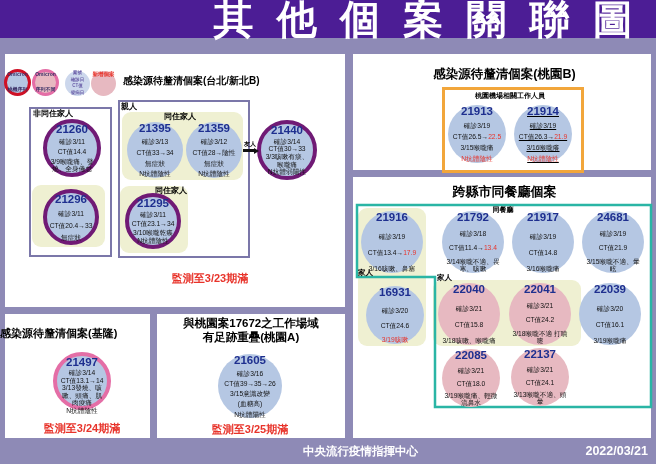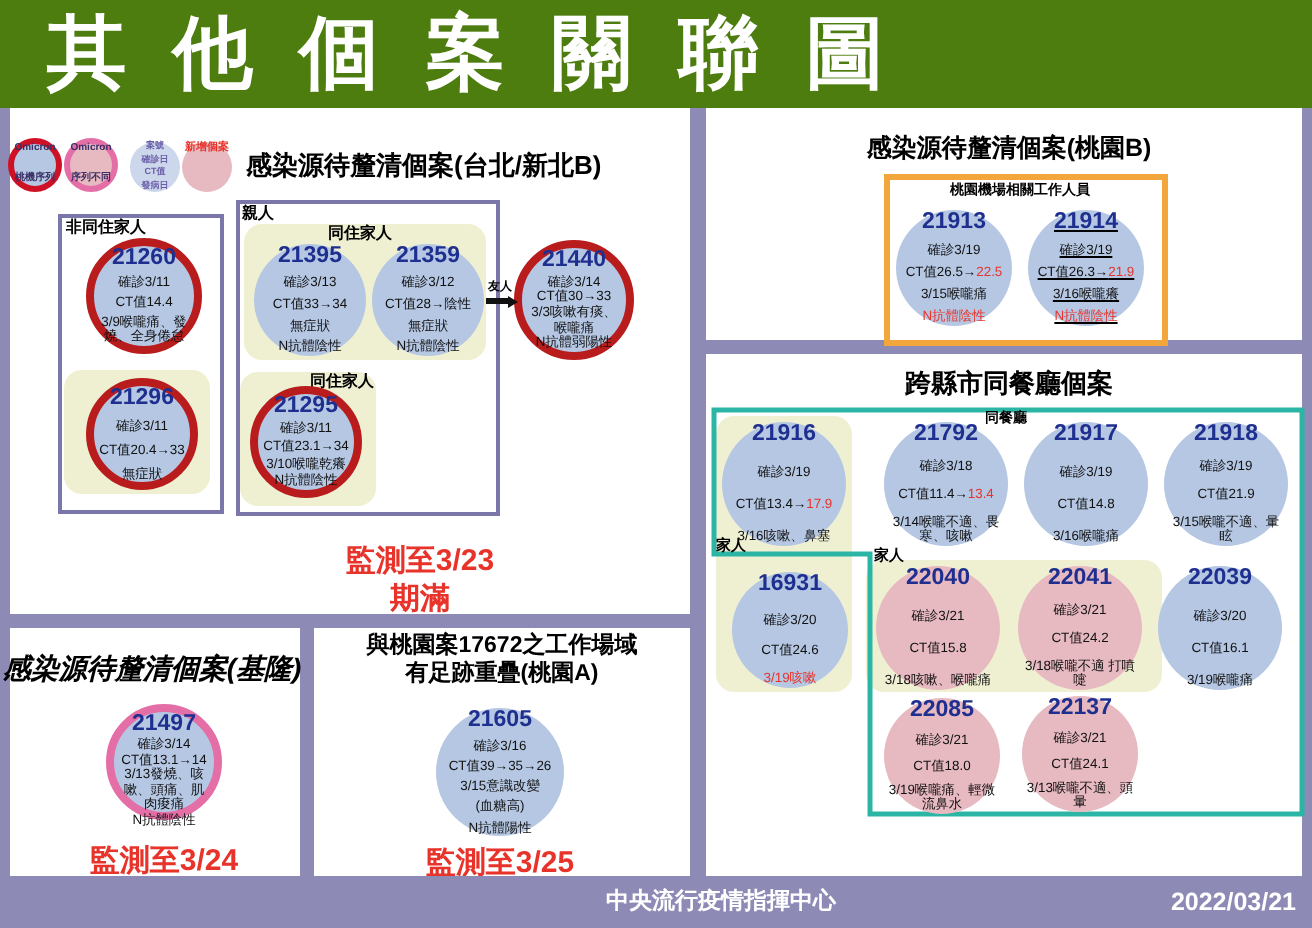--- a/index.html
+++ b/index.html
@@ -1,37 +1,37 @@
 <!DOCTYPE html>
 <html><head>
 <meta charset="utf-8">
 <style>
   html,body{margin:0;padding:0;}
   body{font-family:"Liberation Sans",sans-serif;}
   #root{position:relative;width:656px;height:464px;background:#8e8ab6;overflow:hidden;}
   .white-bg{position:absolute;left:5px;top:54px;width:646px;height:384px;background:#ffffff;}
-  .titlebar{position:absolute;left:0;top:0;width:656px;height:54px;background:#4d7c0f;
-    display:flex;align-items:center;justify-content:flex-start;}
+  .titlebar{position:absolute;left:0;top:0;width:656px;height:38px;background:#4c1d95;
+    display:flex;align-items:center;justify-content:flex-end;}
   .titlebar .t{color:#ffffff;font-size:40px;font-weight:bold;letter-spacing:0.58em;text-indent:0.58em;line-height:1;}
   .footerbar{position:absolute;left:0;top:438px;width:656px;height:26px;background:#8e8ab6;}
   .footerbar .org{position:absolute;left:303px;top:0;line-height:26px;color:#fff;font-weight:bold;font-size:11.5px;}
   .footerbar .date{position:absolute;right:8px;top:0;line-height:26px;color:#fff;font-weight:bold;font-size:12.5px;}
   .divider{position:absolute;background:#8e8ab6;}
   .yellow{position:absolute;background:#eff0d2;border-radius:9px;}
   .pbox{position:absolute;border:2px solid #7b77a9;}
   .obox{position:absolute;border:3px solid #f2a63b;}
   .sec-title{position:absolute;font-weight:bold;color:#000;}
   .grp{position:absolute;font-weight:bold;color:#000;font-size:8px;line-height:1;}
-  .monitor{position:absolute;color:#e8332a;font-weight:bold;font-size:15px;text-align:center;}
+  .monitor{position:absolute;color:#e8332a;font-weight:bold;font-size:11px;text-align:center;}
   .cc{position:absolute;border-radius:50%;display:flex;flex-direction:column;align-items:center;
       justify-content:space-between;text-align:center;line-height:1.12;box-sizing:border-box;}
   .f-blue{background:#b5c7e3;}
   .f-pink{background:#e7b9c1;}
   .f-lblue{background:#ccd7ec;}
-  .b-red{border:4px solid #b91c1c;}
+  .b-red{border:4px solid #701a75;}
   .b-pink{border:4px solid #e46ea6;}
   .b-red-thin{border:3px solid #cf1126;}
   .b-pink-thin{border:3px solid #e46ea6;}
   .num{font-size:11.5px;font-weight:bold;color:#1e2f8f;line-height:1.15;}
   .ln{font-size:6.7px;color:#111;width:92%;}
   .rd{color:#e8332a;}
   .lgl{font-size:5px;font-weight:bold;color:#3a2f66;line-height:1.15;}
   .lgl2{font-size:4.5px;font-weight:bold;color:#6a5ea8;line-height:1.1;}
   .lgl3{font-size:5.5px;font-weight:bold;color:#e8332a;line-height:1.1;}
   .arrow-line{position:absolute;background:#111;}
@@ -67,21 +67,21 @@
   <div class="cc f-lblue" style="left:65px;top:71px;width:25px;height:25px;">
     <div class="lgl2">案號</div>
     <div class="lgl2">確診日</div>
     <div class="lgl2">CT值</div>
     <div class="lgl2">發病日</div>
   </div>
   <div class="cc f-pink" style="left:91px;top:71px;width:25px;height:25px;">
     <div class="lgl3">新增個案</div>
   </div>
 
-  <div class="sec-title" style="left:123px;top:74px;font-size:13px;">感染源待釐清個案(台北/新北B)</div>
+  <div class="sec-title" style="left:123px;top:74px;font-size:10px;">感染源待釐清個案(台北/新北B)</div>
 
   <div class="yellow" style="left:32px;top:185px;width:73px;height:62px;"></div>
   <div class="yellow" style="left:122px;top:112px;width:121px;height:68px;"></div>
   <div class="yellow" style="left:120px;top:186px;width:68px;height:67px;"></div>
 
   <div class="pbox" style="left:29px;top:107px;width:79px;height:146px;"></div>
   <div class="pbox" style="left:118px;top:100px;width:128px;height:154px;"></div>
 
   <div class="grp" style="left:33px;top:110px;">非同住家人</div>
   <div class="grp" style="left:121px;top:103px;">親人</div>
@@ -178,21 +178,21 @@
     <div class="ln"><span>CT值11.4→</span><span class="rd">13.4</span></div>
     <div class="ln">3/14喉嚨不適、畏寒、咳嗽</div>
   </div>
   <div class="cc f-blue" style="left:512px;top:211px;width:62px;height:62px;">
     <div class="num">21917</div>
     <div class="ln">確診3/19</div>
     <div class="ln">CT值14.8</div>
     <div class="ln">3/16喉嚨痛</div>
   </div>
   <div class="cc f-blue" style="left:582px;top:211px;width:62px;height:62px;">
-    <div class="num">21918</div>
+    <div class="num">24681</div>
     <div class="ln">確診3/19</div>
     <div class="ln">CT值21.9</div>
     <div class="ln">3/15喉嚨不適、暈眩</div>
   </div>
 
   <div class="cc f-blue" style="left:366px;top:286px;width:58px;height:58px;">
     <div class="num">16931</div>
     <div class="ln">確診3/20</div>
     <div class="ln">CT值24.6</div>
     <div class="ln rd">3/19咳嗽</div>
@@ -221,21 +221,21 @@
     <div class="ln">CT值18.0</div>
     <div class="ln">3/19喉嚨痛、輕微流鼻水</div>
   </div>
   <div class="cc f-pink" style="left:511px;top:348px;width:58px;height:58px;">
     <div class="num">22137</div>
     <div class="ln">確診3/21</div>
     <div class="ln">CT值24.1</div>
     <div class="ln">3/13喉嚨不適、頭暈</div>
   </div>
 
-  <div class="sec-title" style="left:0px;top:326px;width:152px;text-align:center;font-size:14px;font-style:italic;">感染源待釐清個案(基隆)</div>
+  <div class="sec-title" style="left:0px;top:326px;width:152px;text-align:left;font-size:11px;">感染源待釐清個案(基隆)</div>
   <div class="cc f-blue b-pink" style="left:53px;top:352px;width:58px;height:58px;">
     <div class="num">21497</div>
     <div class="ln">確診3/14</div>
     <div class="ln">CT值13.1→14</div>
     <div class="ln">3/13發燒、咳嗽、頭痛、肌肉痠痛</div>
     <div class="ln">N抗體陰性</div>
   </div>
   <div class="monitor" style="left:40px;top:421px;width:84px;">監測至3/24期滿</div>
 
   <div class="sec-title" style="left:157px;top:316px;width:188px;text-align:center;font-size:11.5px;line-height:1.25;">

